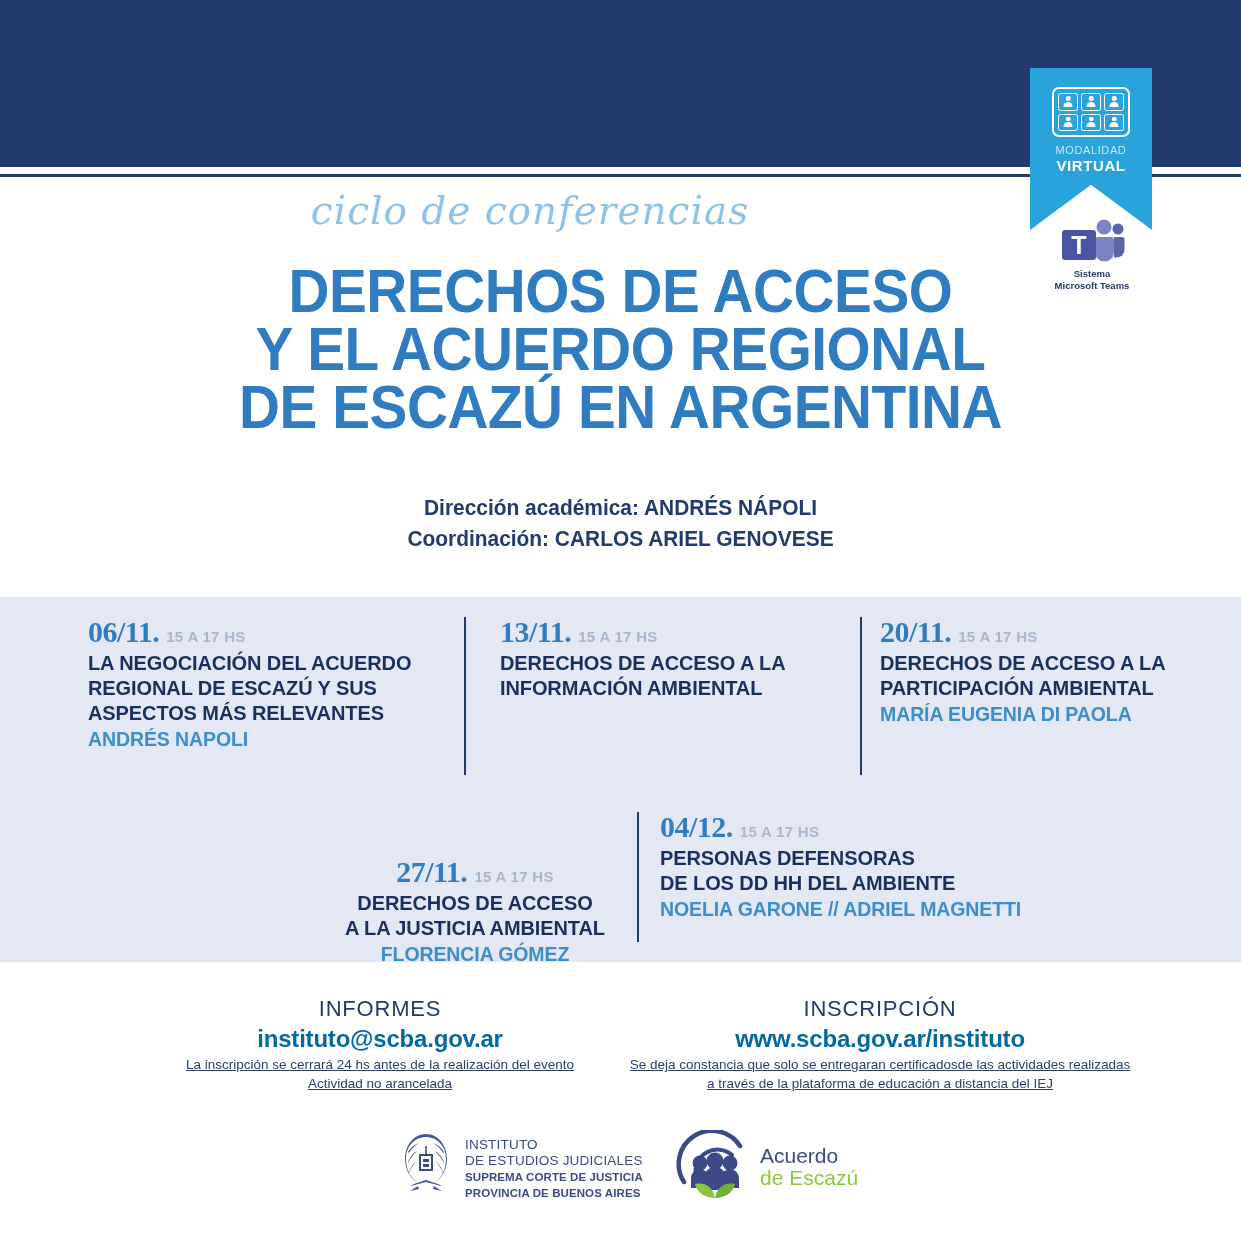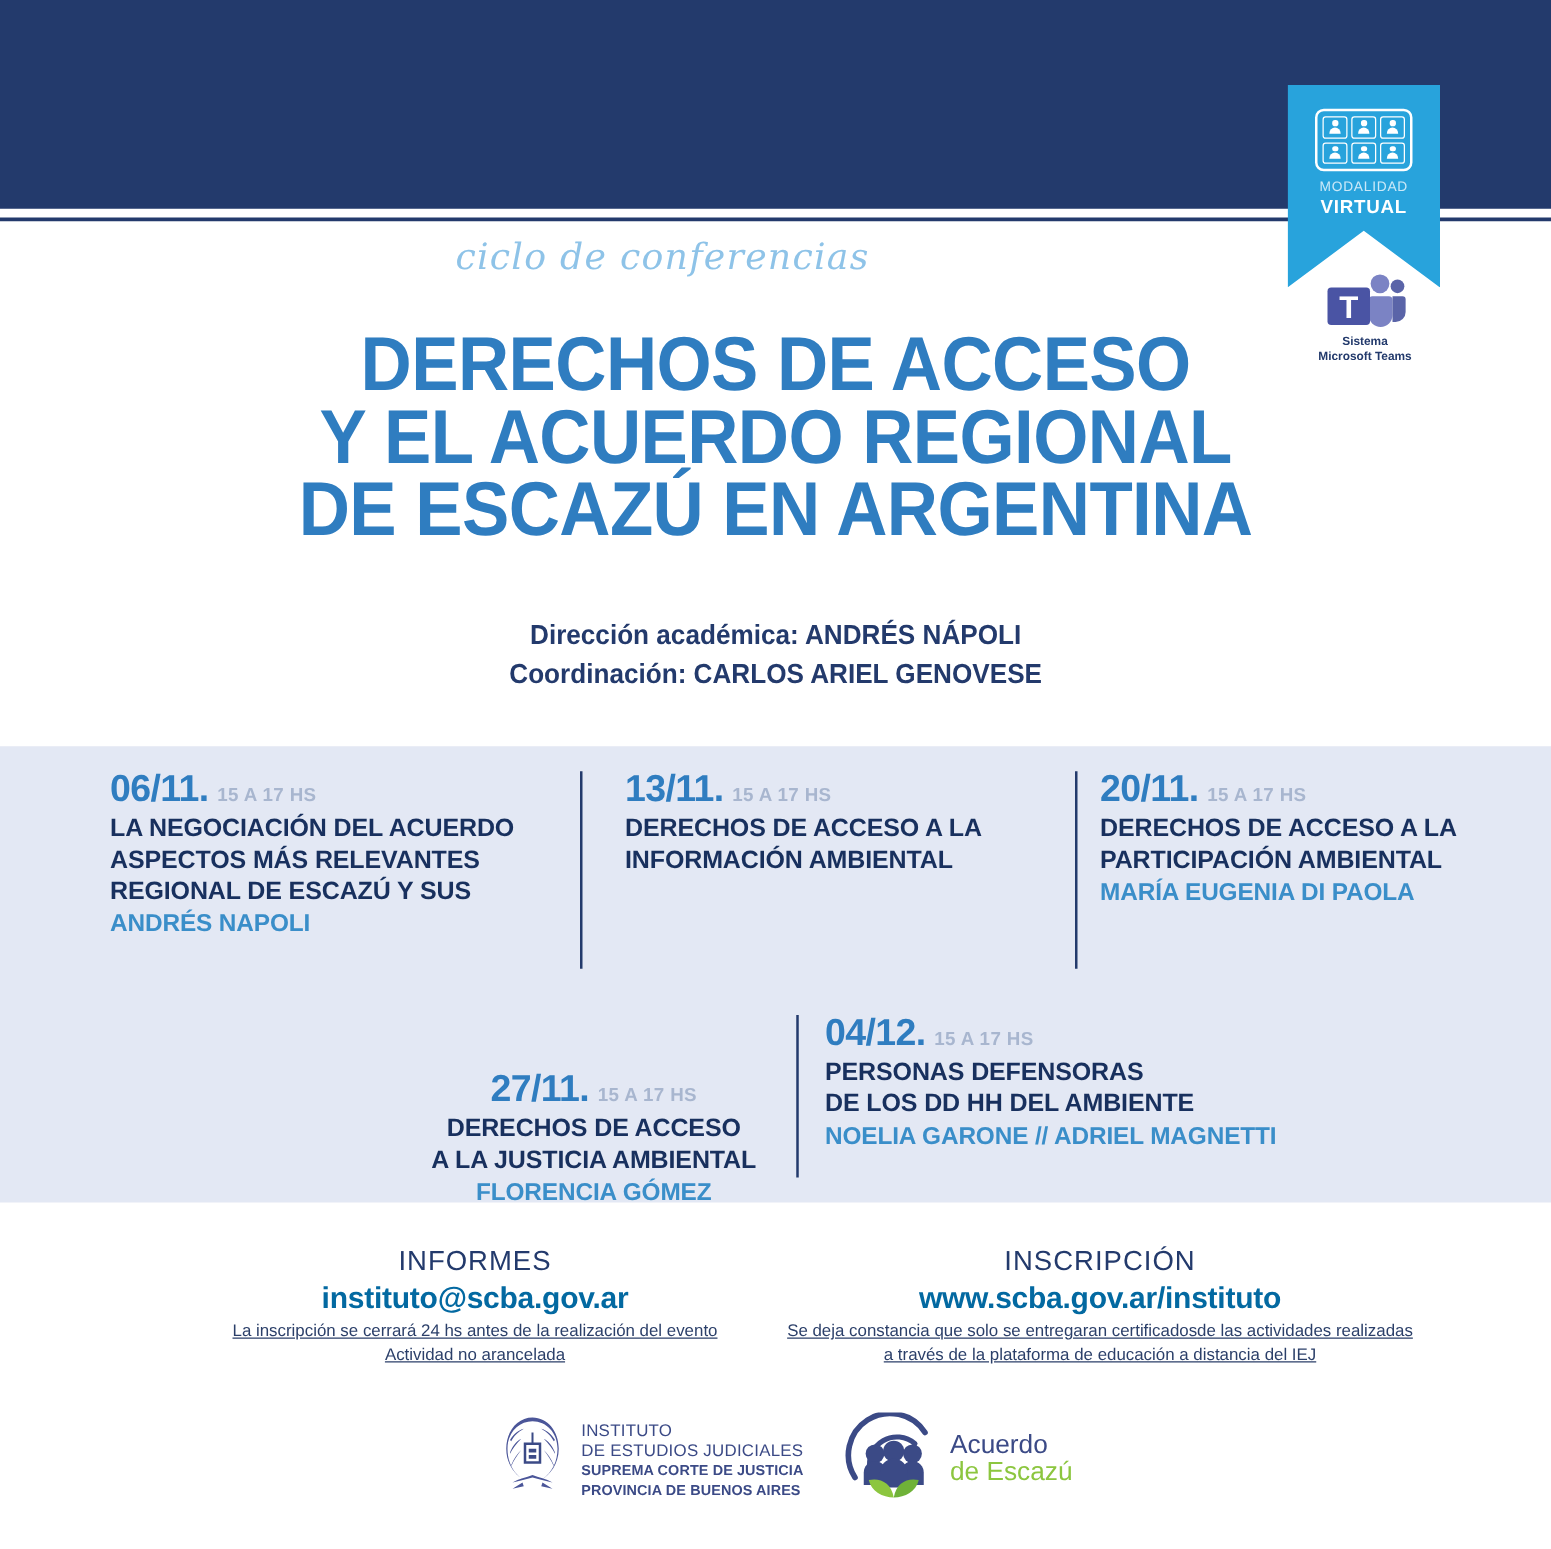--- a/index.html
+++ b/index.html
@@ -67,21 +67,21 @@
     color:#233a6c; font-size:9.5px; font-weight:bold; line-height:1.25;
     margin-top:4px;
   }
 
   
   .script-line {
     position:absolute; left:0; top:188px; width:1060px;
     text-align:center;
     font-family:"DejaVu Serif", serif;
     font-style:italic;
-    font-size:29px; color:#8ec3e8; letter-spacing:1px;
+    font-size:39px; color:#8ec3e8; letter-spacing:1px;
   }
   .title {
     position:absolute; left:0; top:262px; width:1241px;
     text-align:center;
     font-size:61px; line-height:58px;
     font-weight:bold; color:#2f7dc0;
     letter-spacing:-0.5px;
     transform:scaleX(0.93); transform-origin:center top;
   }
   .title span { display:block; }
@@ -97,21 +97,21 @@
   .sched-band {
     position:absolute; left:0; top:597px; width:1241px; height:365px;
     background:#e3e8f4;
   }
   .sched {
     position:absolute; left:0; top:597px; width:1241px; height:365px;
   }
   .item { position:absolute; }
   .item .date-line { white-space:nowrap; margin-bottom:2px; }
   .item .date {
-    font-size:30px; font-weight:bold; color:#2f7dc0; letter-spacing:-0.5px;
+    font-size:30px; font-weight:bold; color:#2f7dc0; letter-spacing:-0.5px;font-family:Liberation Serif, serif;
   }
   .item .time {
     font-size:15px; font-weight:bold; color:#a8b6cf; letter-spacing:0.3px;
     margin-left:7px;
   }
   .item .topic {
     font-size:20px; line-height:25px; font-weight:bold; color:#18305e;
     letter-spacing:-0.1px;
   }
   .item .topic span { display:block; }
@@ -225,22 +225,22 @@
   <div class="vdiv d1"></div>
   <div class="vdiv d2"></div>
   <div class="vdiv d3"></div>
 
   <div class="item i1">
     <div class="date-line">
       <span class="date">06/11.</span><span class="time">15 A 17 HS</span>
     </div>
     <div class="topic">
       <span>LA NEGOCIACIÓN DEL ACUERDO</span>
+      <span>REGIONAL DE ESCAZÚ Y SUS</span>
       <span>ASPECTOS MÁS RELEVANTES</span>
-      <span>REGIONAL DE ESCAZÚ Y SUS</span>
     </div>
     <div class="speaker">ANDRÉS NAPOLI</div>
   </div>
 
   <div class="item i2">
     <div class="date-line">
       <span class="date">13/11.</span><span class="time">15 A 17 HS</span>
     </div>
     <div class="topic">
       <span>DERECHOS DE ACCESO A LA</span>

